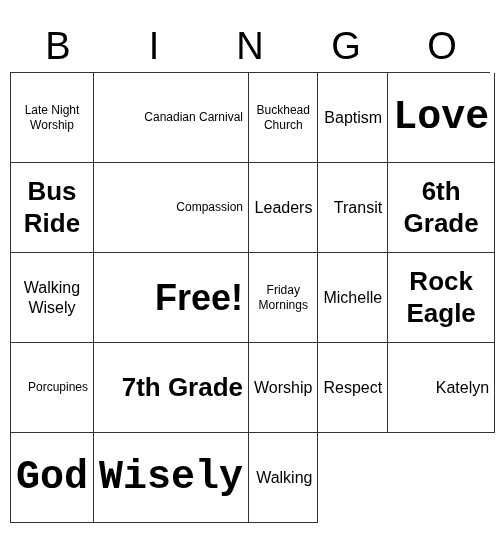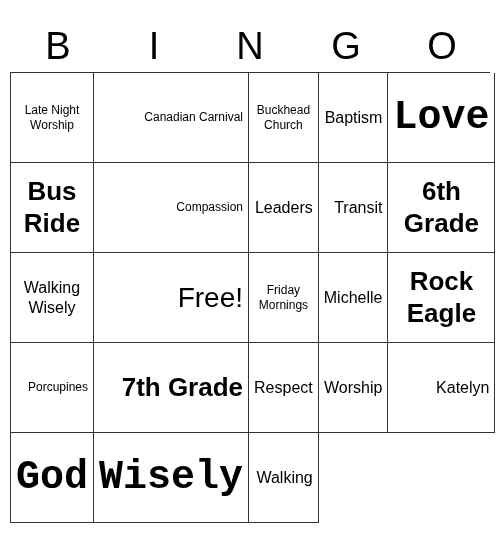--- a/index.html
+++ b/index.html
@@ -71,22 +71,22 @@
       font-weight: bold;
     }
 
     .size-xlarge {
       font-size: 40px;
       font-weight: bold;
       font-family: Liberation Mono, monospace;
     }
 
     .free-cell {
-      font-size: 28px;
-      font-weight: normal;
+      font-size: 36px;
+      font-weight: bold;
     }
   </style>
 </head>
 <body>
 
 <div class="bingo-container">
   <div class="bingo-header">
   <div class="bingo-header-cell">B</div>
       <div class="bingo-header-cell">I</div>
       <div class="bingo-header-cell">N</div>
@@ -139,24 +139,24 @@
       <div class="bingo-cell">
         <span class="size-large">Rock Eagle</span>
       </div>
       <div class="bingo-cell">
         <span class="size-small">Porcupines</span>
       </div>
       <div class="bingo-cell">
         <span class="size-large">7th Grade</span>
       </div>
       <div class="bingo-cell">
-        <span class="size-medium">Respect</span>
+        <span class="size-medium">Worship</span>
       </div>
       <div class="bingo-cell">
-        <span class="size-medium">Worship</span>
+        <span class="size-medium">Respect</span>
       </div>
       <div class="bingo-cell">
         <span class="size-medium">Katelyn</span>
       </div>
       <div class="bingo-cell">
         <span class="size-xlarge">God</span>
       </div>
       <div class="bingo-cell">
         <span class="size-xlarge">Wisely</span>
       </div>

